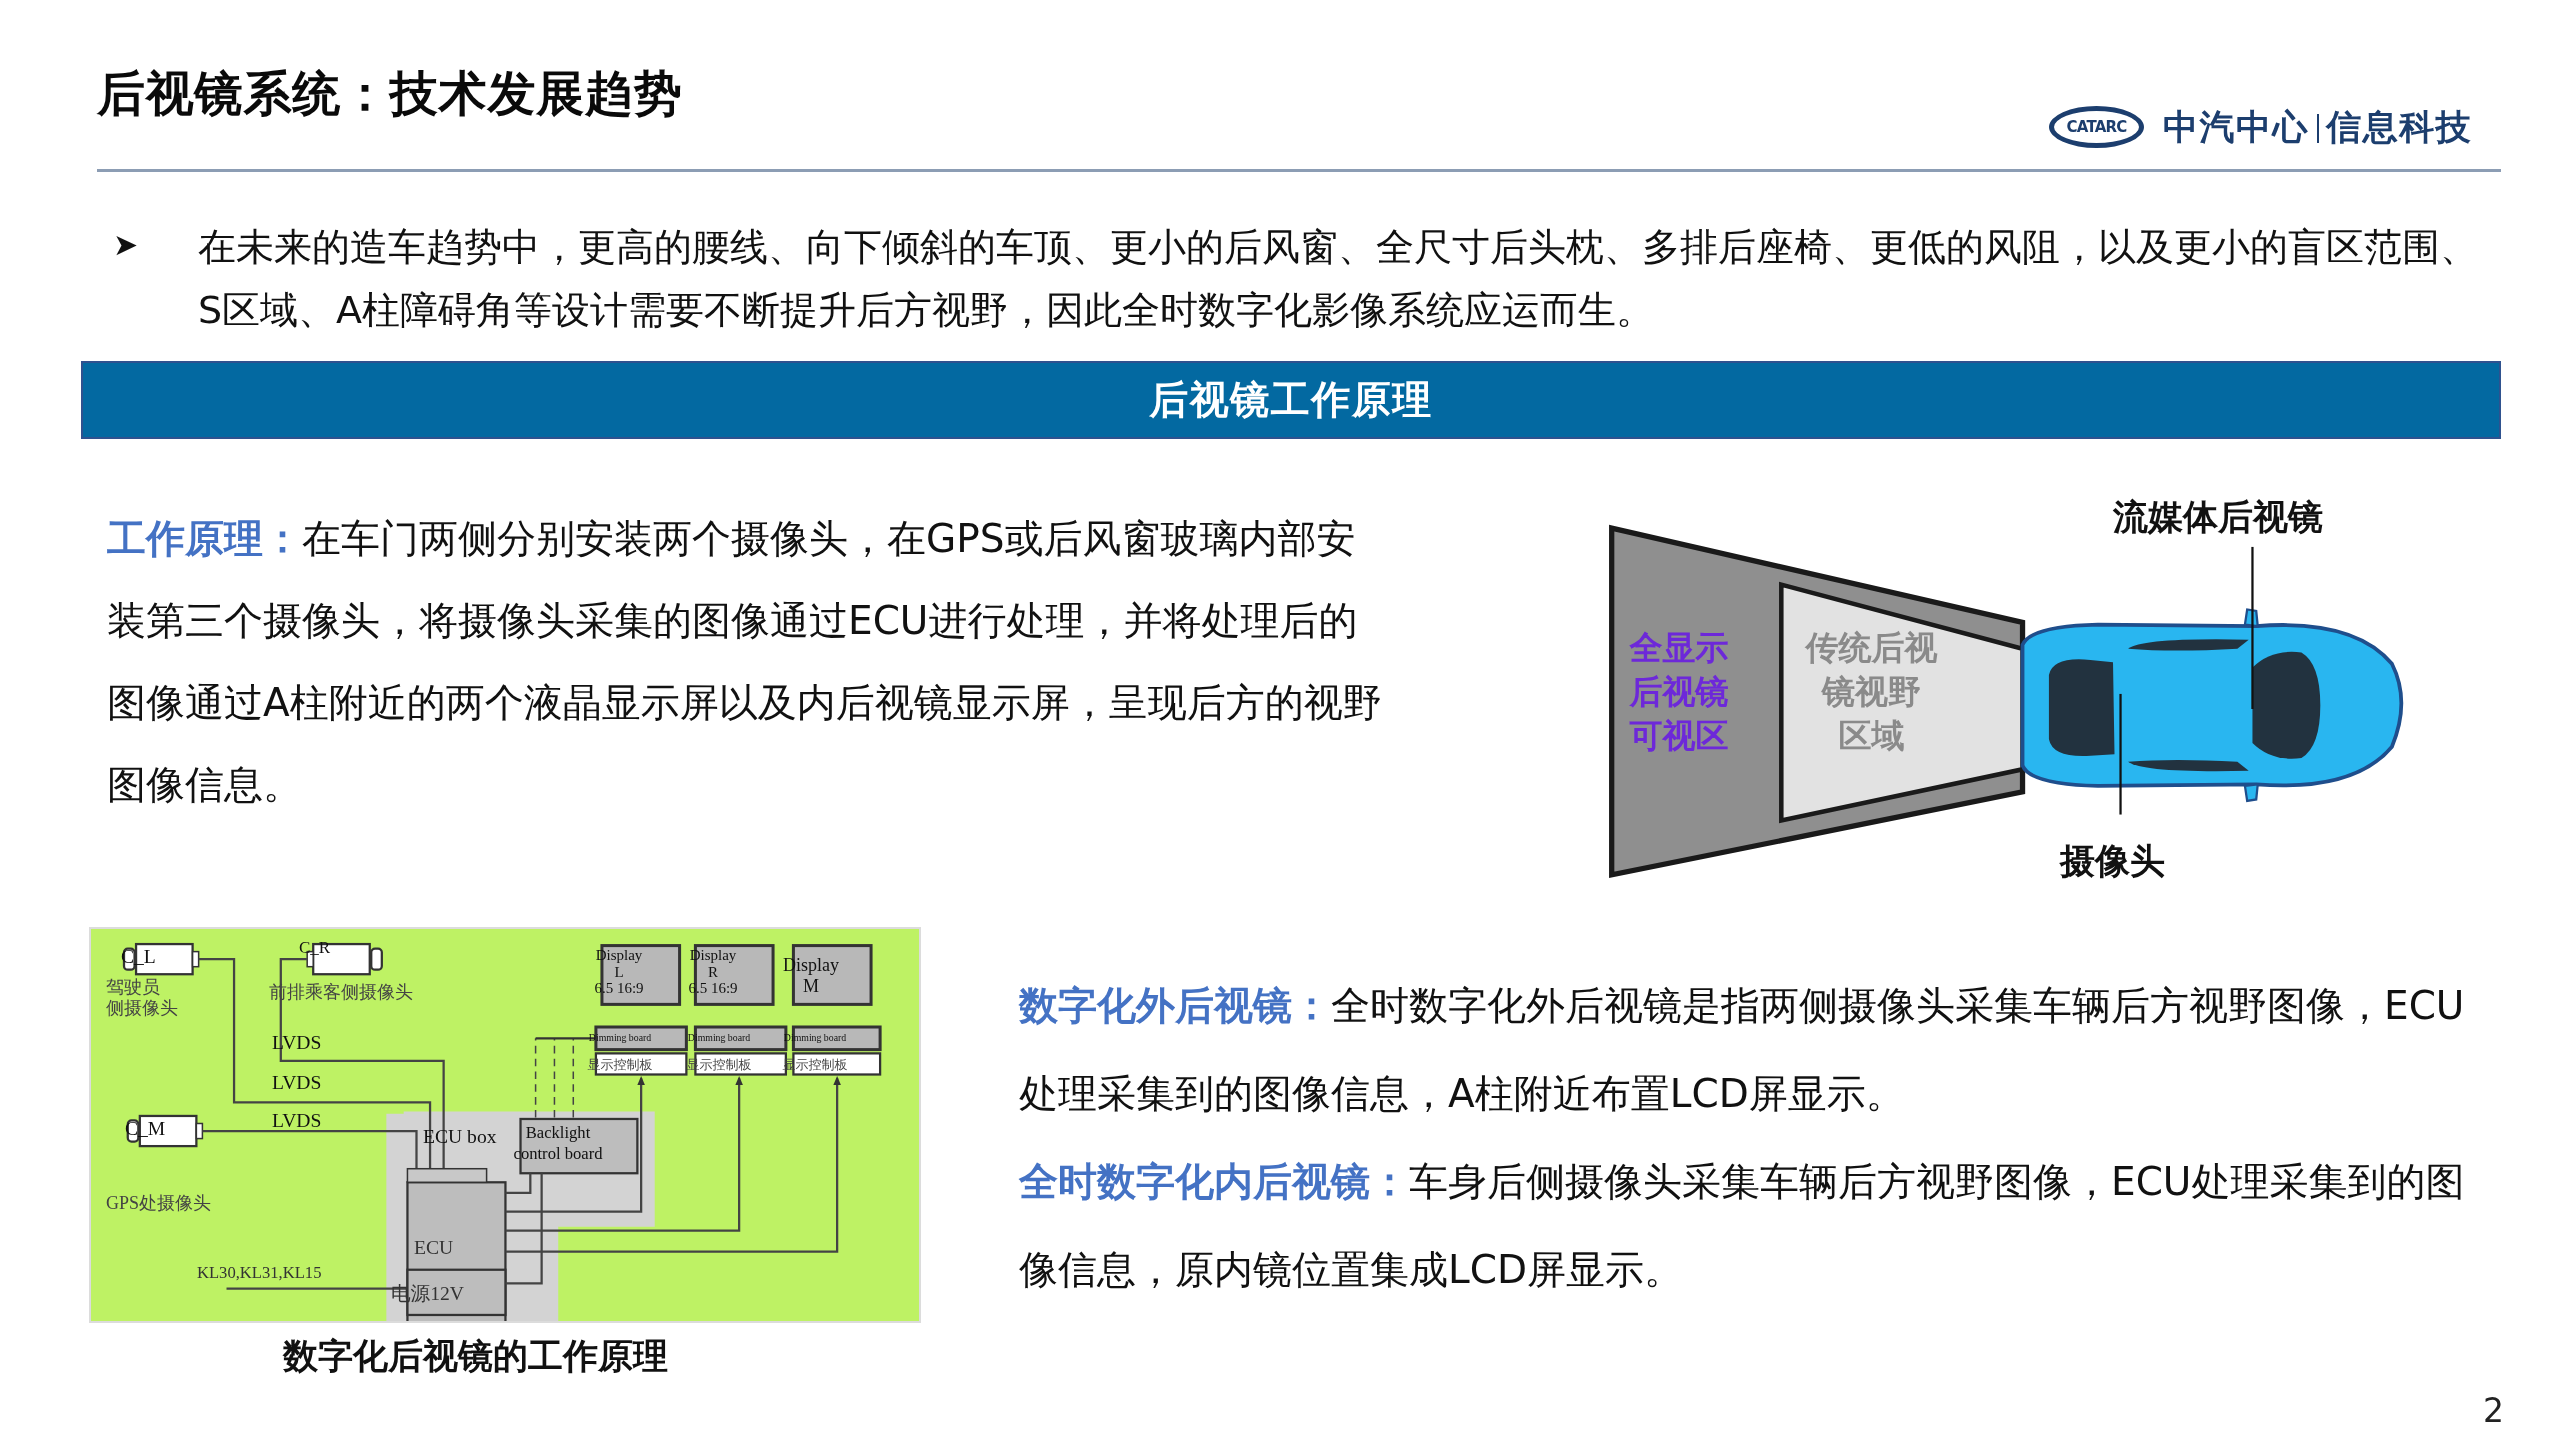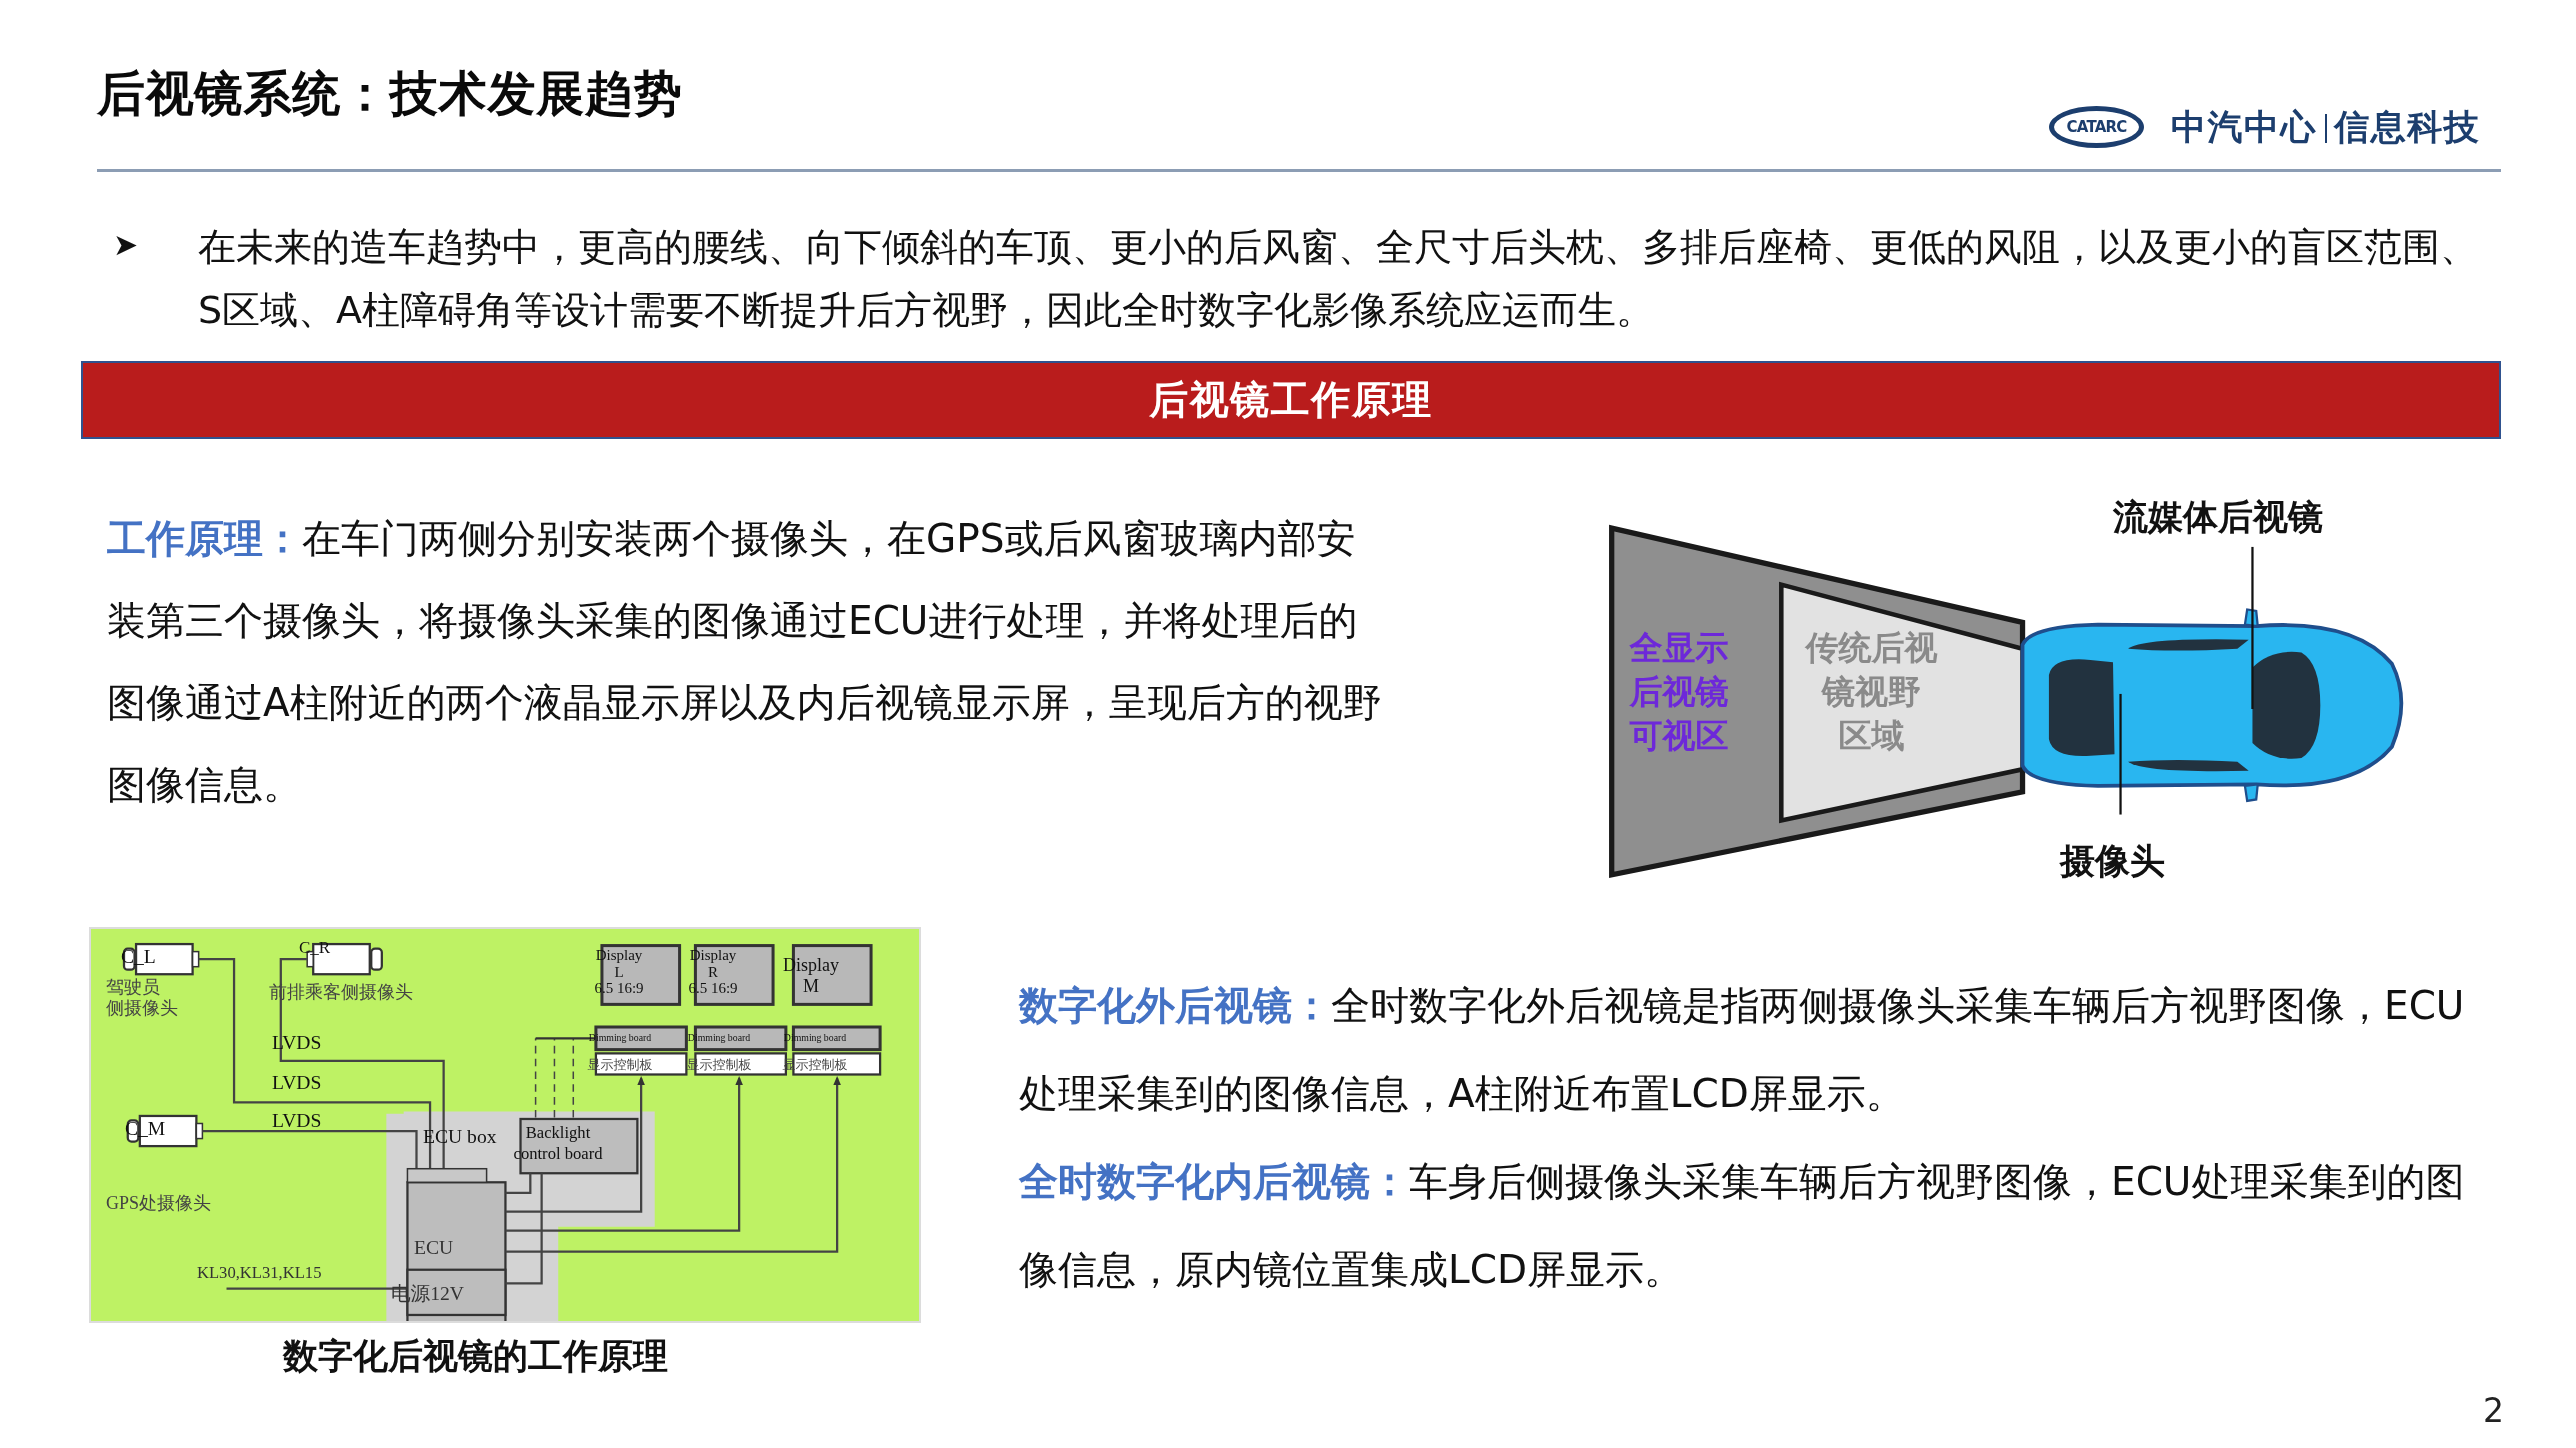--- a/index.html
+++ b/index.html
@@ -1,32 +1,32 @@
 <!DOCTYPE html>
 <html style="font-size:12px"><head>
 <meta charset="utf-8">
 <style>
   html, body { margin:0; padding:0; background:#ffffff; }
   body { width:2576px; height:1448px; position:relative; overflow:hidden;
          font-family:"DejaVu Sans","Liberation Sans",sans-serif; color:#111; }
   .abs { position:absolute; }
   .title { left:97px; top:62px; font-size:48px; font-weight:bold; letter-spacing:0.8px; color:#0a0a0a; }
-  .logo { left:2049px; top:97px; height:60px; display:flex; align-items:center; gap:27px; }
+  .logo { left:2049px; top:97px; height:60px; display:flex; align-items:center; gap:19px; }
   .logo-oval { width:95px; height:42px; border:5.3px solid #1c3e6e; border-radius:50%;
                display:flex; align-items:center; justify-content:center;
                font-size:15px; font-weight:bold; color:#1c3e6e; letter-spacing:-0.8px; box-sizing:border-box; }
   .logo-text { font-size:35px; font-weight:bold; color:#1c3e6e; letter-spacing:1.5px; }
   .logo-sep { display:inline-block; width:2.3px; height:29px; background:#1c3e6e; margin:0 7.5px; vertical-align:middle; }
   .rule { left:97px; top:169px; width:2404px; height:3px; background:#8c9db4; }
 
   .bullet-row { left:113px; top:216px; width:2377px; }
   .bullet-icon { position:absolute; left:0; top:10.6px; font-size:30px; }
   .bullet-text { margin-left:85px; font-size:38px; line-height:63px; color:#111; }
 
-  .banner { left:81px; top:361px; width:2420px; height:78px; background:#b91c1c;
+  .banner { left:81px; top:361px; width:2420px; height:78px; background:#0369a1;
             border:2.3px solid #2f528f; box-sizing:border-box;
             display:flex; align-items:center; justify-content:center; }
   .banner span { color:#fff; font-size:39px; font-weight:bold; letter-spacing:1.5px; }
 
   .principle { left:107px; top:498px; width:1283px; font-size:39px; line-height:82px; color:#111; }
   .blue-label { color:#4472c4; font-weight:bold; }
 
   .fov { left:1600px; top:513px; width:830px; height:392px; }
   .fov-label-dark { position:absolute; font-size:33px; font-weight:bold; color:#6d28d9; line-height:44px; text-align:center; }
   .fov-label-gray { position:absolute; font-size:33px; font-weight:bold; color:#8a8a8a; line-height:44px; text-align:center; }

